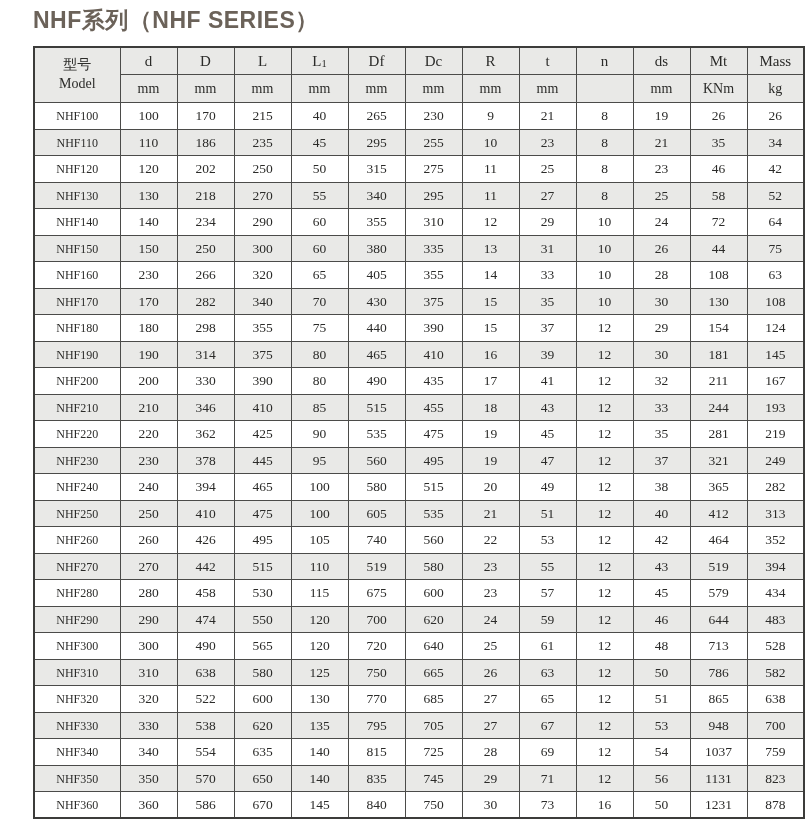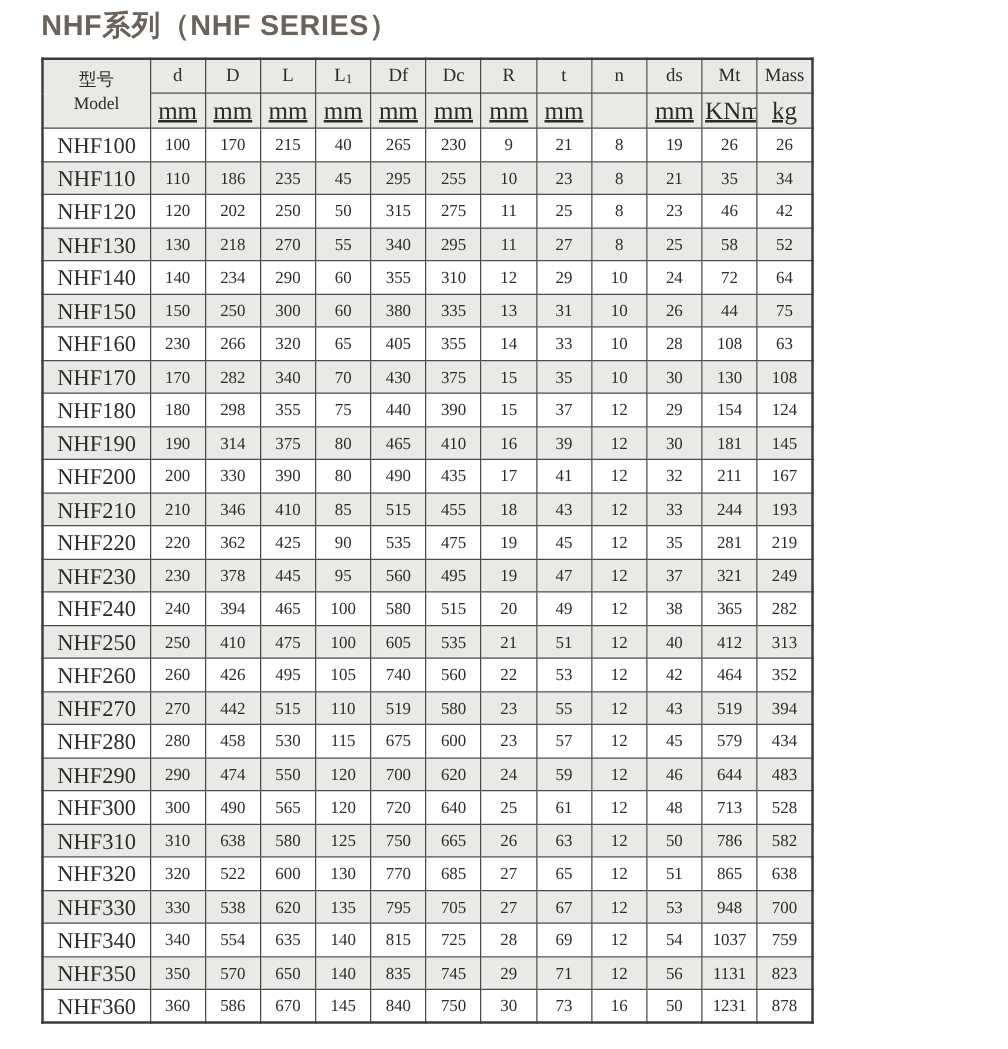--- a/index.html
+++ b/index.html
@@ -32,21 +32,21 @@
     font-weight: bold;
     font-size: 23px;
     letter-spacing: 0.5px;
     color: var(--title-color);
     margin: 4px 0 10px 0;
     line-height: 1.3;
   }
   table.spec-table {
     border-collapse: collapse;
     table-layout: fixed;
-    width: 618px;
+    width: 772px;
     border: 2px solid var(--outer-border);
   }
   .spec-table th, .spec-table td {
     border: 1px solid var(--border-color);
     text-align: center;
     vertical-align: middle;
     padding: 0 2px;
     font-weight: normal;
     white-space: nowrap;
     overflow: hidden;
@@ -56,33 +56,32 @@
     background: var(--stripe-bg);
     font-size: 15px;
     height: 28px;
     line-height: 1;
   }
   .spec-table thead th.model-th {
     font-size: 14px;
     line-height: 1.35;
   }
   .spec-table thead tr.unit-row th {
-    font-size: 20px;
-    text-decoration: underline;
+    font-size: 14px;
   }
   .spec-table tbody td {
     font-size: 13.5px;
     height: 26.5px;
     line-height: 1;
   }
   .spec-table tbody tr:nth-child(even) td {
     background: var(--stripe-bg);
   }
   .spec-table tbody td.model-cell {
-    font-size: 18px;
+    font-size: 12px;
   }
   .spec-table sub {
     font-size: 0.7em;
     vertical-align: baseline;
     position: relative;
     top: 0.15em;
   }
 </style>
 </head>
 <body>

